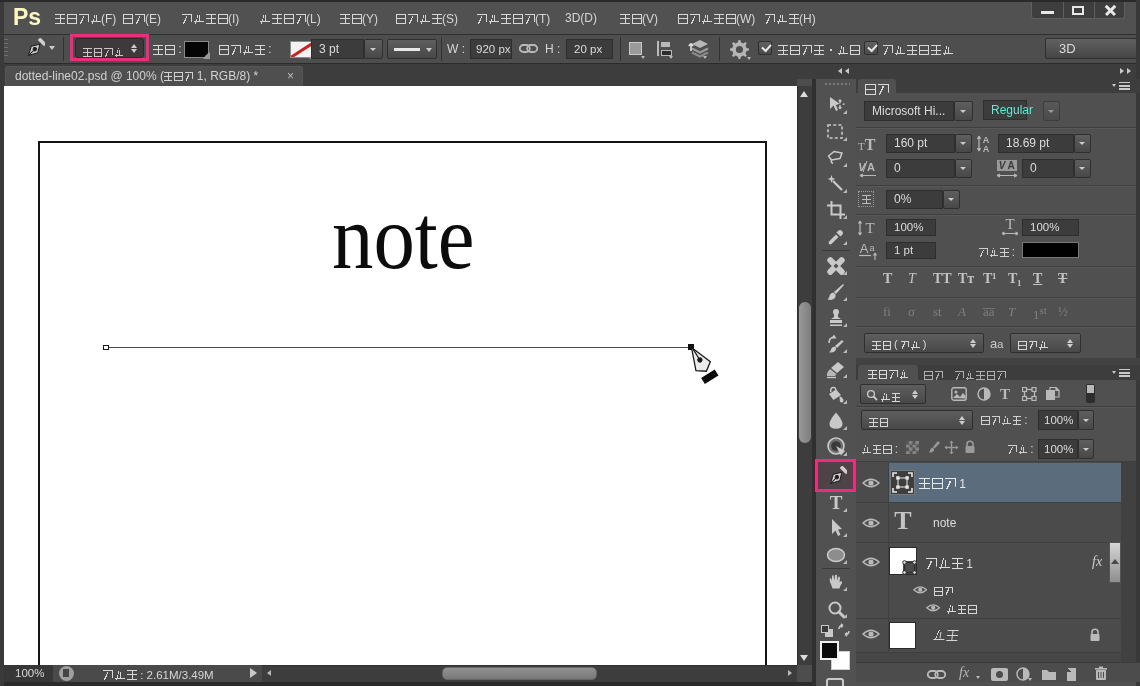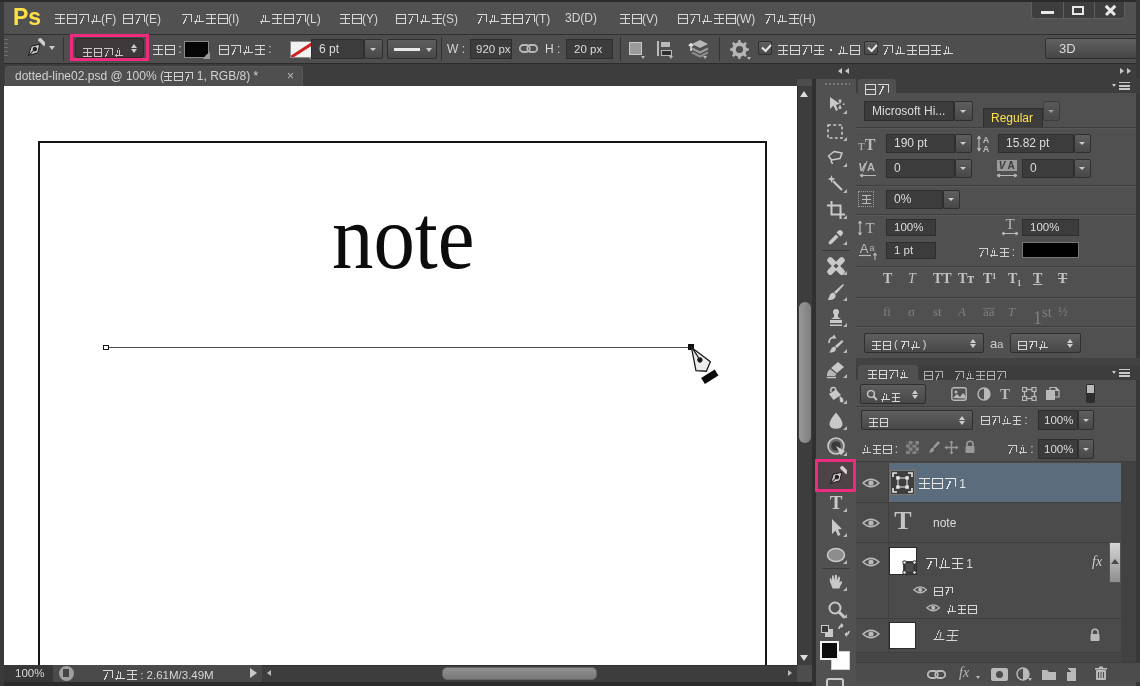--- a/index.html
+++ b/index.html
@@ -29,21 +29,21 @@
 .cb{position:absolute;width:14px;height:14px;background:linear-gradient(#606060,#4a4a4a);
  border:1px solid #2e2e2e;border-radius:2px}
 .cb:after{content:"";position:absolute;left:2.5px;top:2px;width:7px;height:4px;
  border-left:2.2px solid #e8e8e8;border-bottom:2.2px solid #e8e8e8;transform:rotate(-48deg)}
 .xbar{position:absolute;width:13px;height:2.6px;background:#e8e8e8}
 .tri{position:absolute;width:0;height:0;border-left:4px solid transparent;border-bottom:4px solid #b9b9b9}
 </style></head>
 <body>
 <div class="abs" style="left:0;top:0;width:1140px;height:686px;background:#4d4d4d"></div>
 <div class="abs" style="left:0;top:0;width:1140px;height:34px;background:#515151;border-top:2px solid #2a2a2a"></div>
-<div class="abs" style="left:13px;top:4px;font-size:23px;font-weight:bold;color:#fde047;letter-spacing:0">Ps</div>
+<div class="abs" style="left:13px;top:4px;font-size:23px;font-weight:bold;color:#fef9c3;letter-spacing:0">Ps</div>
 <div class="abs" style="left:55px;top:11px;color:#d6d6d6;font-size:12px"><span class="jp">
       <i class="a"></i>
       <i class="b"></i>
       <i class="c"></i>
       <i class="d"></i>
     </span><span style="vertical-align:middle">(F)</span></div>
 <div class="abs" style="left:123px;top:11px;color:#d6d6d6;font-size:12px"><span class="jp">
       <i class="b"></i>
       <i class="c"></i>
     </span><span style="vertical-align:middle">(E)</span></div>
@@ -132,21 +132,21 @@
 <div class="lbl" style="left:219px;top:42px"><span class="jp">
       <i class="b"></i>
       <i class="c"></i>
       <i class="d"></i>
       <i class="a"></i>
     </span> :</div>
 <div class="abs" style="left:290px;top:41px;width:25px;height:17px;background:#f2f2f2;border:1px solid #8a8a8a;overflow:hidden">
 <div class="abs" style="left:-3px;top:6px;width:30px;height:3px;background:#cd2222;transform:rotate(-33deg)"></div>
   </div>
 <div class="abs" style="left:309px;top:52px;width:0;height:0;border:3px solid transparent;border-right:4px solid #999;border-bottom:4px solid #999"></div>
-<div class="fld" style="left:311px;top:39px;width:53px;height:20px">6 pt</div>
+<div class="fld" style="left:311px;top:39px;width:53px;height:20px">3 pt</div>
 <div class="btn" style="left:364px;top:39px;width:19px;height:20px"></div>
 <div class="abs" style="left:387px;top:39px;width:50px;height:20px;background:linear-gradient(#5e5e5e,#484848);border:1px solid #2f2f2f;border-radius:2px">
 <div class="abs" style="left:6px;top:8px;width:26px;height:2.5px;background:#e8e8e8"></div>
 <div class="abs" style="right:4px;top:8px;border:3.5px solid transparent;border-top:4px solid #ccc"></div>
   </div>
 <div class="vsep" style="left:441px;top:37px;height:24px"></div>
 <div class="lbl" style="left:447px;top:42px">W :</div>
 <div class="fld" style="left:470px;top:39px;width:42px;height:20px;padding-left:5px;font-size:11.5px">920 px</div>
 <svg class="abs" style="left:519px;top:42px" width="19" height="13" viewBox="0 0 19 13">
     <rect x="0.8" y="3" width="10" height="7" rx="3.5" fill="none" stroke="#b9b9b9" stroke-width="1.8"></rect>
@@ -369,32 +369,32 @@
 <div class="abs" style="left:0px;top:2px;width:4px;height:684px;background:#3a3a3a"></div>
 <div class="abs" style="left:856px;top:79px;width:284px;height:14px;background:#3d3d3d"></div>
 <div class="abs" style="left:858px;top:79px;width:38px;height:15px;background:#505050;border-radius:3px 3px 0 0;color:#d8d8d8;text-align:center;padding-top:1px"><span class="jp s11">
       <i class="b"></i>
       <i class="c"></i>
     </span></div>
 <div class="abs" style="left:1112px;top:84px;border:2.5px solid transparent;border-top:3.5px solid #c9c9c9"></div>
 <div class="abs" style="left:1119px;top:82px;width:11px;height:9px;background:repeating-linear-gradient(#c9c9c9 0 1.5px,transparent 1.5px 3.2px)"></div>
 <div class="fld" style="left:864px;top:101px;width:90px;height:20px">Microsoft Hi...</div>
 <div class="btn" style="left:954px;top:101px;width:19px;height:20px"></div>
-<div class="fld" style="left:983px;top:108px;width:60px;height:20px;color:#fde047">Regular</div>
+<div class="fld" style="left:983px;top:100px;width:44px;height:20px;color:#5eead4">Regular</div>
 <div class="btn" style="left:1043px;top:101px;width:17px;height:20px;opacity:0.6"></div>
 <div class="hdiv" style="top:127px"></div>
 <div class="abs" style="left:858px;top:136px;color:#b9b9b9;font-family:'Liberation Serif',serif"><span style="font-size:11px">T</span><span style="font-size:16px;font-weight:bold">T</span></div>
-<div class="fld" style="left:886px;top:134px;width:69px;height:19px;line-height:17px">190 pt</div>
+<div class="fld" style="left:886px;top:134px;width:69px;height:19px;line-height:17px">160 pt</div>
 <div class="btn" style="left:955px;top:134px;width:17px;height:19px"></div>
 <svg class="abs" style="left:976px;top:134px" width="20" height="20" viewBox="0 0 20 20">
 <text x="10" y="9" font-size="9" font-weight="bold" fill="#b9b9b9" text-anchor="middle" font-family="Liberation Sans">A</text>
 <text x="10" y="18" font-size="9" font-weight="bold" fill="#b9b9b9" text-anchor="middle" font-family="Liberation Sans">A</text>
 <path d="M3 2 L3 17 M3 2 L1.5 5 M3 2 L4.5 5 M3 17 L1.5 14 M3 17 L4.5 14" stroke="#b9b9b9" stroke-width="1.2" fill="none"></path>
   </svg>
-<div class="fld" style="left:998px;top:134px;width:76px;height:19px;line-height:17px">15.82 pt</div>
+<div class="fld" style="left:998px;top:134px;width:76px;height:19px;line-height:17px">18.69 pt</div>
 <div class="btn" style="left:1074px;top:134px;width:17px;height:19px"></div>
 <svg class="abs" style="left:856px;top:159px" width="24" height="20" viewBox="0 0 24 20">
 <text x="6" y="12" font-size="11" font-weight="bold" fill="#b9b9b9" text-anchor="middle" font-family="Liberation Sans" font-style="italic">V</text>
 <text x="15" y="12" font-size="11" font-weight="bold" fill="#b9b9b9" text-anchor="middle" font-family="Liberation Sans">A</text>
 <path d="M11 2 L7 13" stroke="#b9b9b9" stroke-width="1"></path>
 <path d="M4 16.5 L20 16.5 M4 16.5 L7 15 M4 16.5 L7 18" stroke="#b9b9b9" stroke-width="1.2" fill="none"></path>
   </svg>
 <div class="fld" style="left:886px;top:159px;width:69px;height:19px;line-height:17px">0</div>
 <div class="btn" style="left:955px;top:159px;width:17px;height:19px"></div>
 <svg class="abs" style="left:995px;top:159px" width="24" height="20" viewBox="0 0 24 20">
@@ -446,21 +446,21 @@
 <div class="abs" style="left:1008px;top:271px;color:#c3c3c3;font-family:'Liberation Serif',serif;font-size:14px;font-weight:bold;">T₁</div>
 <div class="abs" style="left:1033px;top:271px;color:#c3c3c3;font-family:'Liberation Serif',serif;font-size:14px;font-weight:bold;"><u>T</u></div>
 <div class="abs" style="left:1058px;top:271px;color:#c3c3c3;font-family:'Liberation Serif',serif;font-size:14px;font-weight:bold;"><s>T</s></div>
 <div class="hdiv" style="top:297px"></div>
 <div class="abs" style="left:883px;top:304px;color:#7f7f7f;font-family:'Liberation Serif',serif;font-size:13px">fi</div>
 <div class="abs" style="left:908px;top:304px;color:#7f7f7f;font-family:'Liberation Serif',serif;font-size:13px">σ</div>
 <div class="abs" style="left:933px;top:304px;color:#7f7f7f;font-family:'Liberation Serif',serif;font-size:13px">st</div>
 <div class="abs" style="left:958px;top:304px;color:#7f7f7f;font-family:'Liberation Serif',serif;font-size:13px"><i>A</i></div>
 <div class="abs" style="left:983px;top:304px;color:#7f7f7f;font-family:'Liberation Serif',serif;font-size:13px">a̅a̅</div>
 <div class="abs" style="left:1008px;top:304px;color:#7f7f7f;font-family:'Liberation Serif',serif;font-size:13px"><i>T</i></div>
-<div class="abs" style="left:1033px;top:304px;color:#7f7f7f;font-family:'Liberation Serif',serif;font-size:18px">1<sup>st</sup></div>
+<div class="abs" style="left:1033px;top:304px;color:#7f7f7f;font-family:'Liberation Serif',serif;font-size:13px">1<sup>st</sup></div>
 <div class="abs" style="left:1058px;top:304px;color:#7f7f7f;font-family:'Liberation Serif',serif;font-size:13px">½</div>
 <div class="hdiv" style="top:326px"></div>
 <div class="abs updn" style="left:864px;top:333px;width:120px;height:20px;background:linear-gradient(#5e5e5e,#484848);border:1px solid #2f2f2f;border-radius:2px;color:#d6d6d6">
     <span style="position:absolute;left:7px;top:4px;font-size:11px"><span class="jp s9">
         <i class="a"></i>
         <i class="b"></i>
       </span>&nbsp;(&nbsp;<span class="jp s9">
         <i class="c"></i>
         <i class="d"></i>
       </span>&nbsp;)</span>

